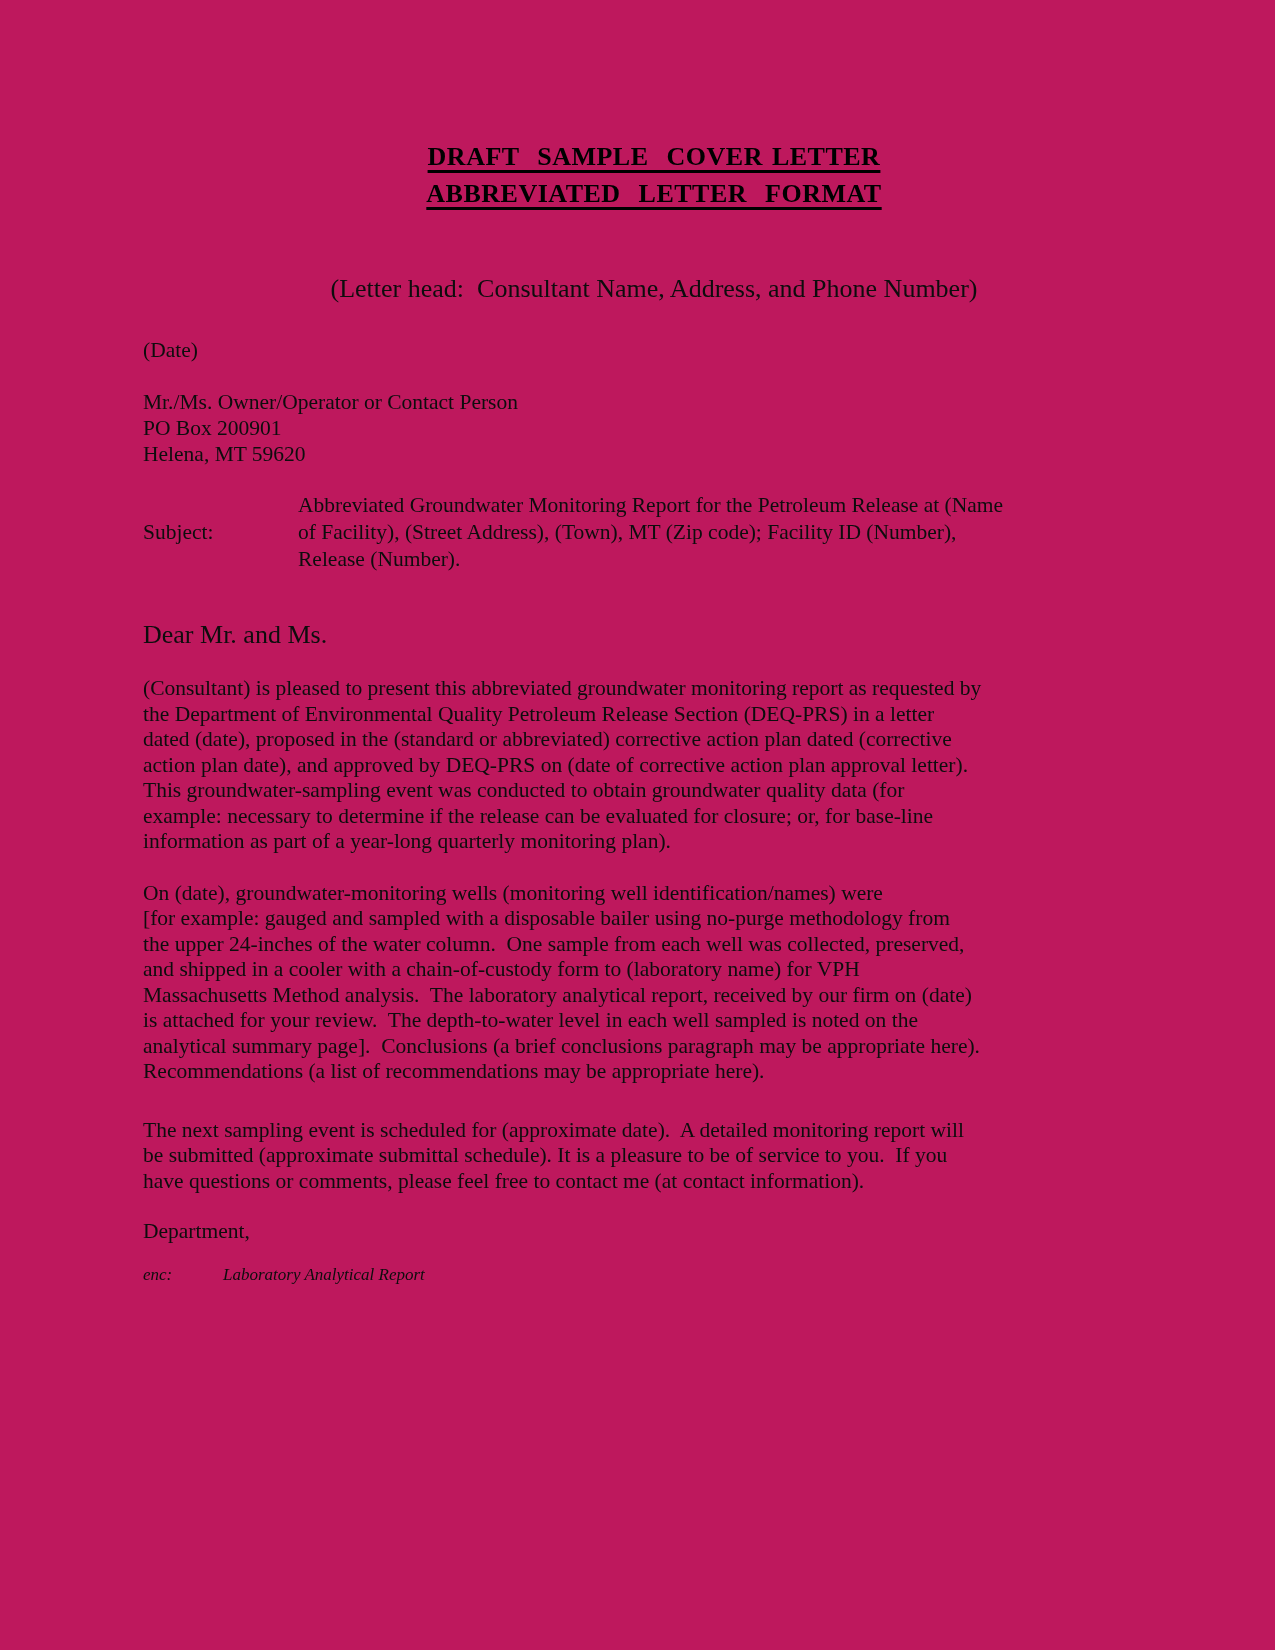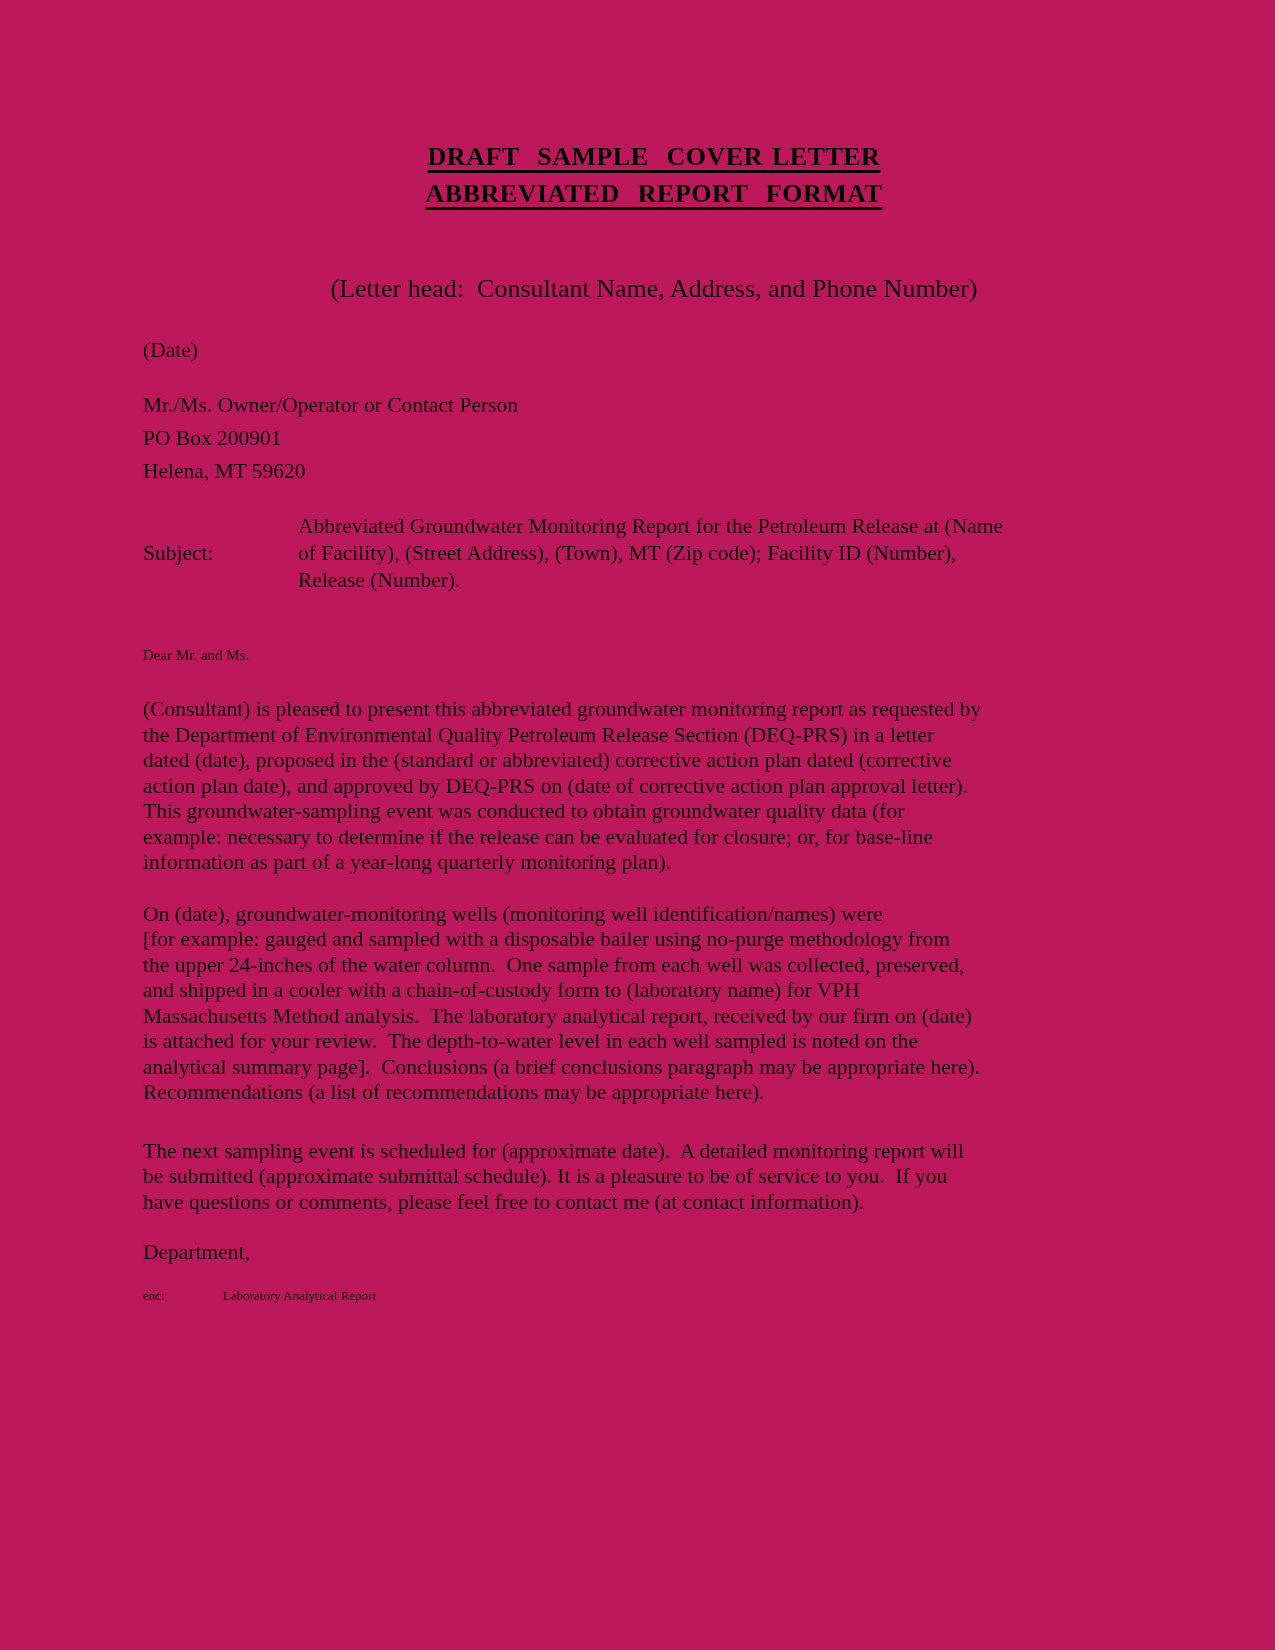--- a/index.html
+++ b/index.html
@@ -48,40 +48,40 @@
   
   .date-line {
     margin-top: 36px;
     font-size: 21.5px;
     line-height: 25.5px;
   }
   
   .recipient {
     margin-top: 25px;
     font-size: 21.5px;
-    line-height: 33px;
+    line-height: 26px;
   }
   
   .subject {
     margin-top: 25px;
     display: flex;
     align-items: center;
     font-size: 21.5px;
     line-height: 27px;
   }
   .subject-label {
     flex: 0 0 155px;
   }
   .subject-text {
     flex: 1 1 auto;
   }
   
   .salutation {
     margin-top: 49px;
-    font-size: 15px;
+    font-size: 26px;
     line-height: 25.5px;
   }
   .paragraph {
     font-size: 21.5px;
     line-height: 25.5px;
   }
   .p1 { margin-top: 29px; }
   .p2 { margin-top: 26px; }
   .p3 { margin-top: 33px; }
   .closing {
@@ -90,42 +90,43 @@
     line-height: 25.5px;
   }
   .signature {
     margin-top: 53px;
     font-size: 21.5px;
     line-height: 25px;
   }
   
   .enc-block {
     margin-top: 20px;
-    font-size: 13px;
+    font-size: 17px;
     line-height: 20.5px;
+    font-style: italic;
   }
   .enc-row {
     display: flex;
     align-items: flex-start;
   }
   .enc-label {
     flex: 0 0 80px;
   }
   .enc-value {
     flex: 1 1 auto;
   }
 </style>
 </head>
 <body>
 
 <div class="page">
 
   <header class="title-block">
     <div class="title-line pre">DRAFT  SAMPLE  COVER LETTER</div>
-    <div class="title-line pre">ABBREVIATED  REPORT  FORMAT</div>
+    <div class="title-line pre">ABBREVIATED  LETTER  FORMAT</div>
   </header>
 
   <div class="letterhead pre">(Letter head:  Consultant Name, Address, and Phone Number)</div>
 
   <div class="date-line pre">(Date)</div>
 
   <div class="recipient pre">Mr./Ms. Owner/Operator or Contact Person
 PO Box 200901
 Helena, MT 59620</div>
 

